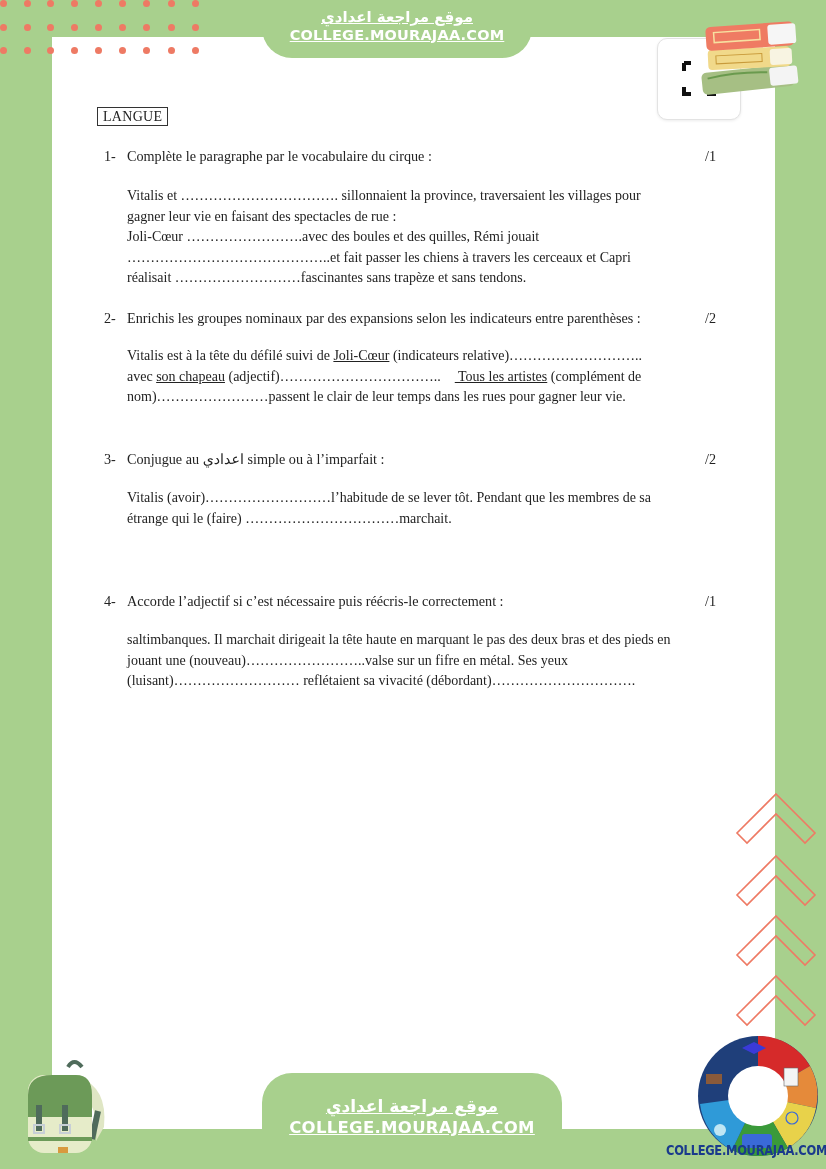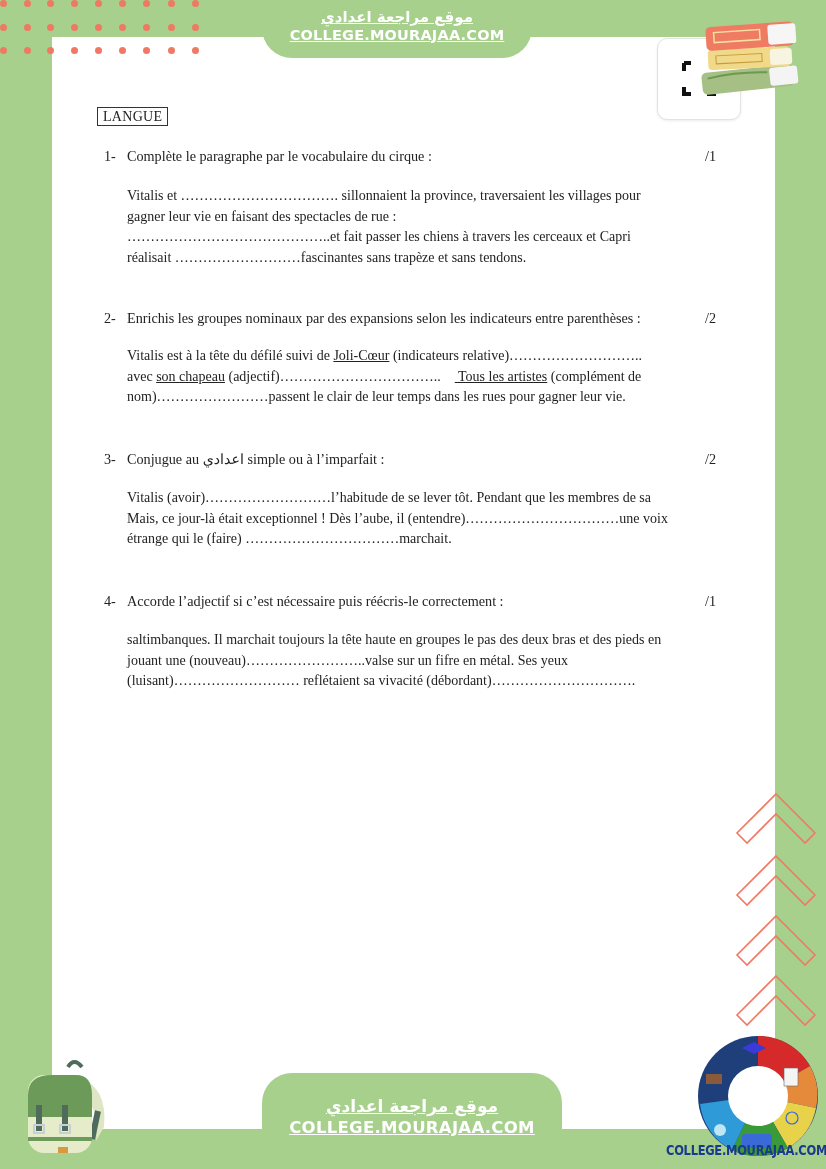--- a/index.html
+++ b/index.html
@@ -138,20 +138,21 @@
   <div class="section-label">LANGUE</div>
 
   <div class="q" style="top:146px">
     <span class="num">1-</span>
     <span class="instr">Complète le paragraphe par le vocabulaire du cirque :</span>
     <span class="score">/1</span>
   </div>
   <div class="para" style="top:186px">
     <div>Vitalis et ……………………………. sillonnaient la province, traversaient les villages pour</div>
     <div>gagner leur vie en faisant des spectacles de rue :</div>
+    <div>Joli-Cœur …………………….avec des boules et des quilles, Rémi jouait</div>
     <div>……………………………………..et fait passer les chiens à travers les cerceaux et Capri</div>
     <div>réalisait ………………………fascinantes sans trapèze et sans tendons.</div>
   </div>
 
   <div class="q" style="top:308px">
     <span class="num">2-</span>
     <span class="instr">Enrichis les groupes nominaux par des expansions selon les indicateurs entre parenthèses :</span>
     <span class="score">/2</span>
   </div>
   <div class="para" style="top:346px">
@@ -160,31 +161,30 @@
     <div><span>nom)……………………passent le clair de leur temps dans les rues pour gagner leur vie.</span></div>
   </div>
 
   <div class="q" style="top:449px">
     <span class="num">3-</span>
     <span class="instr">Conjugue au اعدادي simple ou à l’imparfait :</span>
     <span class="score">/2</span>
   </div>
   <div class="para" style="top:488px">
     <div>Vitalis (avoir)………………………l’habitude de se lever tôt. Pendant que les membres de sa</div>
-    <div>Mais, ce jour-là était exceptionnel ! Dès l’aube, il (entendre)……………………………une voix</div>
     <div>étrange qui le (faire) ……………………………marchait.</div>
   </div>
 
   <div class="q" style="top:591px">
     <span class="num">4-</span>
     <span class="instr">Accorde l’adjectif si c’est nécessaire puis réécris-le correctement :</span>
     <span class="score">/1</span>
   </div>
   <div class="para" style="top:630px">
-    <div style="white-space:nowrap">saltimbanques. Il marchait toujours la tête haute en groupes le pas des deux  bras et des pieds en</div>
+    <div style="white-space:nowrap">saltimbanques. Il marchait dirigeait la tête haute en marquant le pas des deux  bras et des pieds en</div>
     <div>jouant une (nouveau)……………………..valse sur un fifre en métal. Ses yeux</div>
     <div>(luisant)……………………… reflétaient sa vivacité (débordant)………………………….</div>
   </div>
 </div>
 
 <svg class="chevrons" viewBox="0 0 86 250" fill="none" stroke="#ee7a64" stroke-width="1.6">
   <path d="M43 4 L82 43 L72 53 L43 24 L14 53 L4 43 Z"></path>
   <path d="M43 66 L82 105 L72 115 L43 86 L14 115 L4 105 Z"></path>
   <path d="M43 126 L82 165 L72 175 L43 146 L14 175 L4 165 Z"></path>
   <path d="M43 186 L82 225 L72 235 L43 206 L14 235 L4 225 Z"></path>

